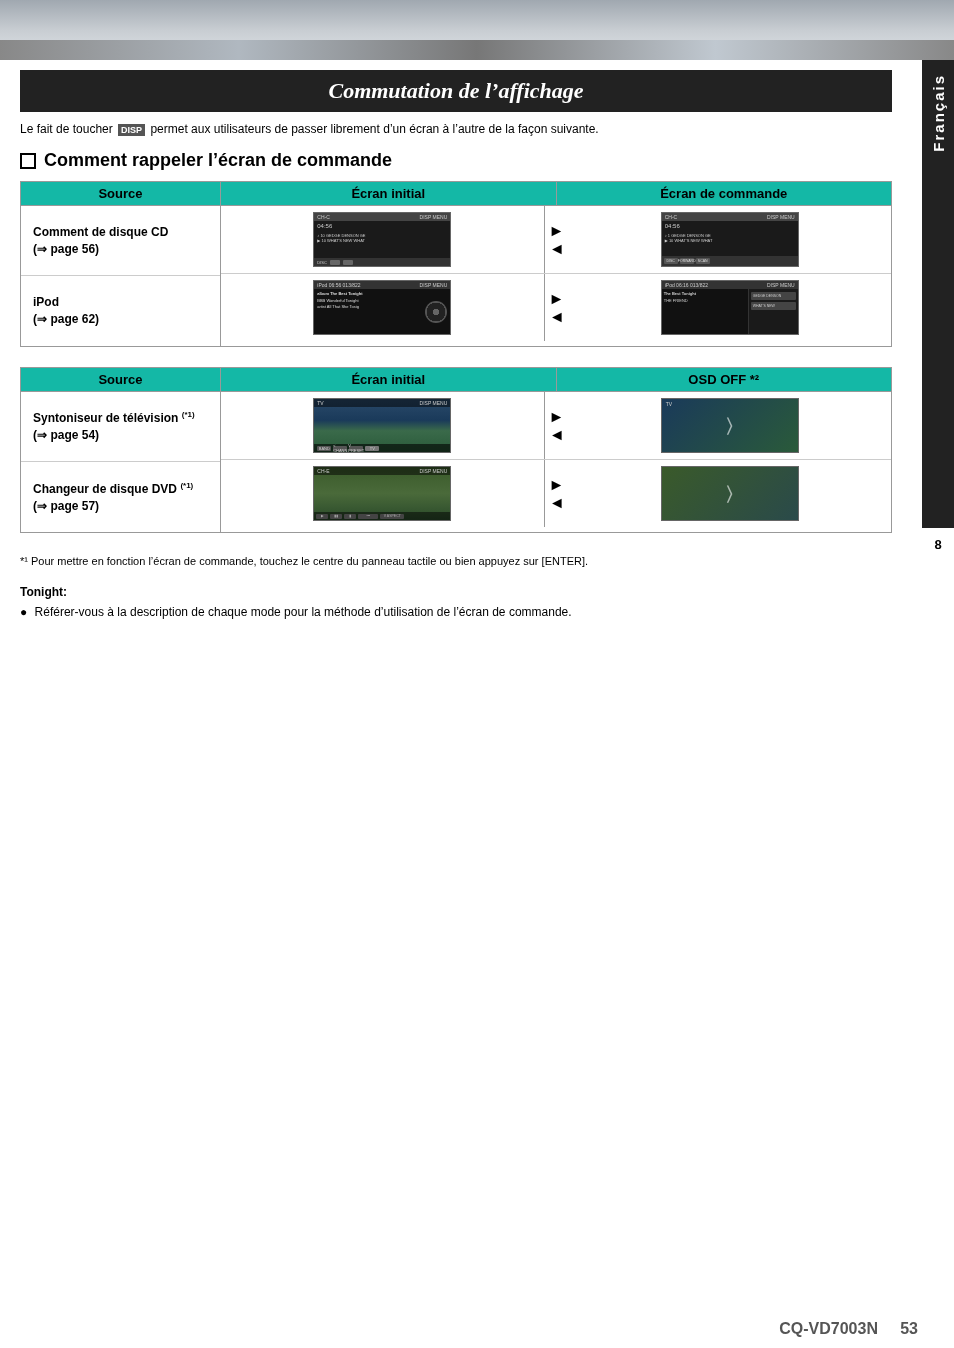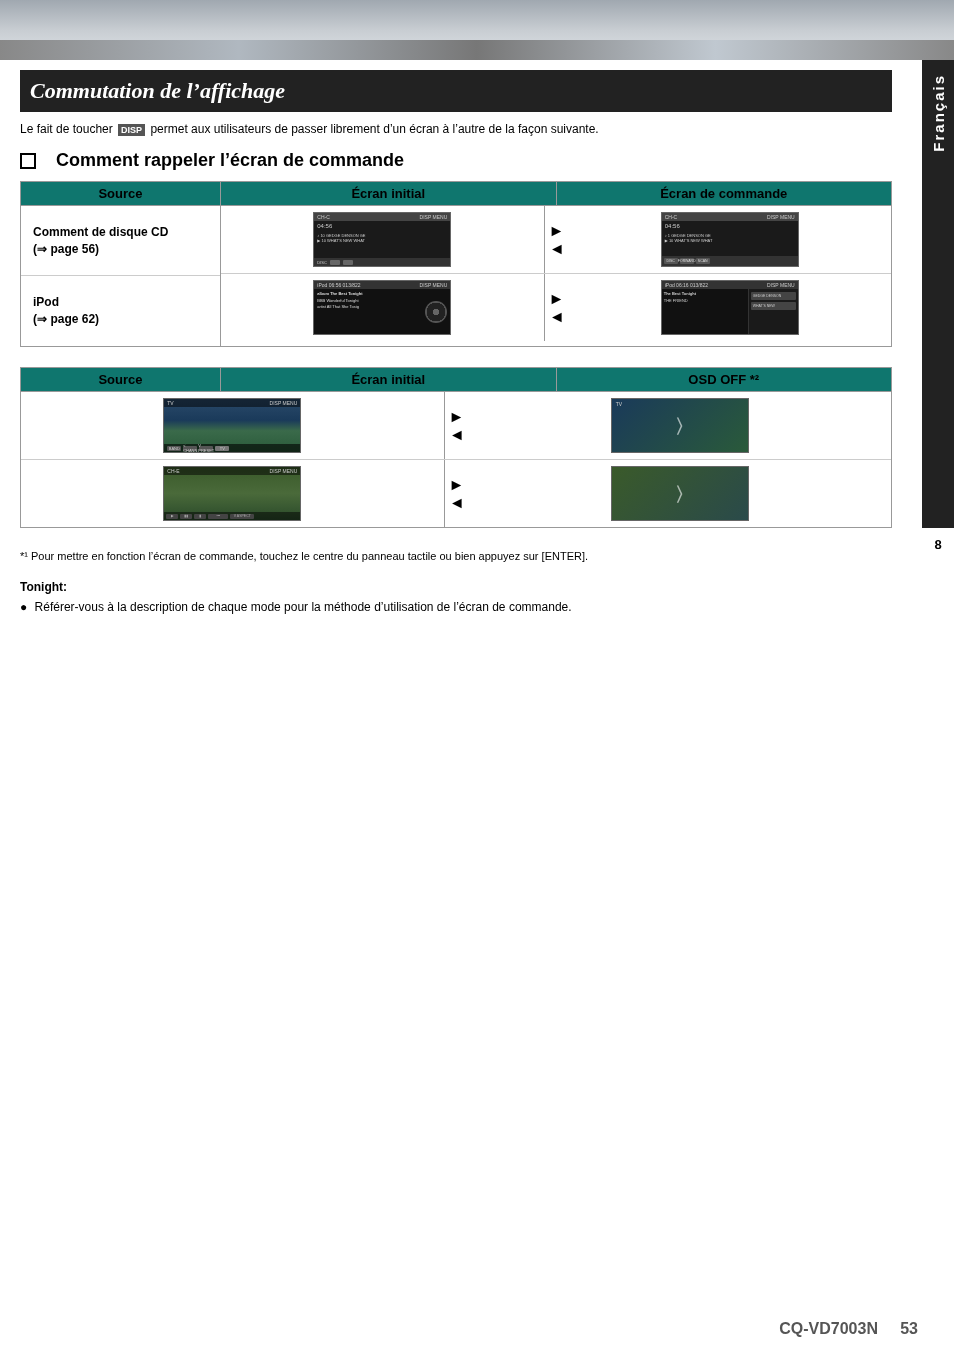--- a/index.html
+++ b/index.html
@@ -72,20 +72,21 @@
     
     .main-content {
       padding: 10px 30px 20px 20px;
       margin-right: 32px;
     }
 
     
     .main-title {
       background: #222;
       color: #fff;
+      text-align: center;
       font-size: 22px;
       font-weight: bold;
       font-style: italic;
       padding: 8px 10px;
       margin-bottom: 10px;
       font-family: Georgia, serif;
     }
 
     
     .intro-text {
@@ -103,21 +104,21 @@
       margin: 0 2px;
     }
 
     
     .section-heading {
       font-size: 18px;
       font-weight: bold;
       margin-bottom: 10px;
       display: flex;
       align-items: center;
-      gap: 20px;
+      gap: 8px;
     }
     .checkbox-icon {
       display: inline-block;
       width: 16px;
       height: 16px;
       border: 2px solid #000;
       flex-shrink: 0;
     }
 
     
@@ -126,21 +127,21 @@
       margin-bottom: 20px;
     }
 
     .diagram-header {
       display: flex;
       border-bottom: 1px solid #999;
     }
     .diagram-header .col-header {
       flex: 1;
       border-right: 1px solid #999;
-      background: #0f766e;
+      background: #14b8a6;
       text-align: center;
       font-weight: bold;
       font-size: 13px;
       padding: 4px 1px;
     }
     .diagram-header .col-header:last-child {
       border-right: none;
     }
     .diagram-header .col-header.source-col {
       flex: 0 0 200px;
@@ -668,20 +669,34 @@
   <div class="diagram">
 
     <div class="diagram-header">
       <div class="col-header source-col">Source</div>
       <div class="col-header">Écran initial</div>
       <div class="col-header">OSD OFF *²</div>
     </div>
 
     <div class="diagram-body">
 
+      <div class="source-col">
+        <div class="source-item">
+          <span class="source-item-label">
+            <strong>Syntoniseur de télévision</strong> <sup style="font-size:8px;">(*1)</sup><br>
+            <span>(⇒ page 54)</span>
+          </span>
+        </div>
+        <div class="source-item">
+          <span class="source-item-label">
+            <strong>Changeur de disque DVD</strong> <sup style="font-size:8px;">(*1)</sup><br>
+            <span>(⇒ page 57)</span>
+          </span>
+        </div>
+      </div>
 
       <div class="col-screens-container">
 
         <div class="screens-row-wrapper">
           <div class="initial-screen-col">
             <div class="tv-screen">
               <div class="tv-top">
                 <span>TV</span>
                 <span>DISP MENU</span>
               </div>

